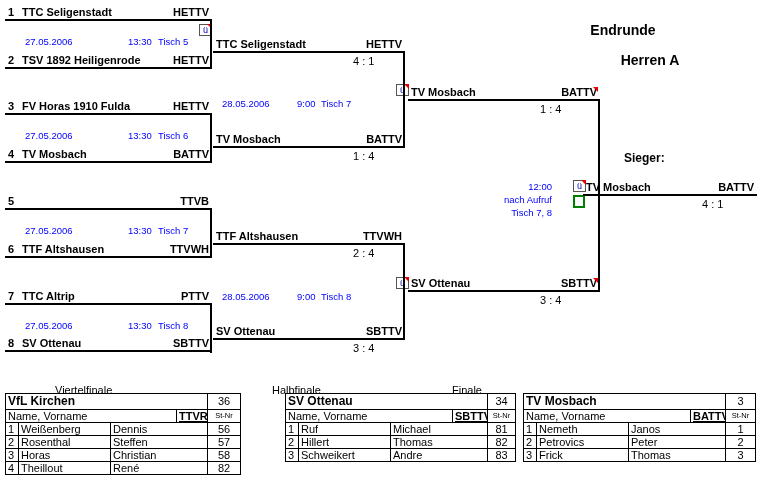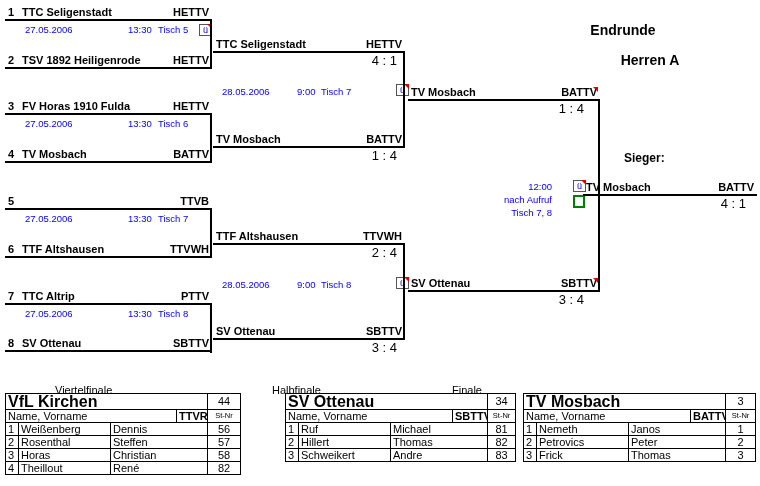--- a/index.html
+++ b/index.html
@@ -11,46 +11,46 @@
           padding:0 3px; line-height:13px; white-space:nowrap; }
   .slot .nr { flex:0 0 14px; }
   .slot .nm { flex:1; overflow:hidden; }
   .seed { left:5px;  width:207px; }
   .col2 { left:213px; width:192px; }
   .col3 { left:408px; width:192px; }
   .colf { left:583px; width:174px; }
 
   .vline { position:absolute; width:0; border-left:2px solid #000; }
 
-  .score { position:absolute; width:44px; text-align:right; font-size:13px; line-height:12px; }
+  .score { position:absolute; width:44px; text-align:left; font-size:11px; line-height:12px; }
 
   .sched { position:absolute; height:12px; font-size:9.5px; color:#0000FF; white-space:nowrap; }
-  .sched span { position:absolute; top:0; }
+  .sched span { position:absolute; top:12px; }
 
   .fsched { position:absolute; width:82px; text-align:right; font-size:9.5px; color:#0000FF; }
   .fsched div { height:13px; line-height:12px; }
 
   .check { position:absolute; width:13px; height:12px; border:1px solid #555;
            font-size:9px; line-height:11px; text-align:center; color:#0000B0; background:#fff; }
   .cmark { position:absolute; width:0; height:0; border-top:5px solid #E00000;
            border-left:5px solid transparent; }
   .greenbox { position:absolute; width:12px; height:13px; border:2px solid #008000; background:#fff; }
 
   .big-title { position:absolute; width:90px; text-align:center; font-weight:bold; font-size:14px; }
   .sieger { position:absolute; font-weight:bold; font-size:12px; }
   .stage-label { position:absolute; font-size:11px; }
 
   table.roster { position:absolute; border-collapse:collapse; table-layout:fixed;
                  font-size:11px; border:1px solid #000; }
   table.roster td { border:1px solid #000; height:13px; line-height:12px; padding:0 2px;
                     overflow:hidden; white-space:nowrap; }
   table.roster tr.title td { height:16px; line-height:15px; }
-  table.roster td.club { font-weight:bold; font-size:16px; }
+  table.roster td.club { font-weight:bold; font-size:12px; }
   table.roster td.tnr { text-align:center; }
-  table.roster td.as  { font-weight:bold; text-align:center; }
+  table.roster td.as  { font-weight:bold; text-align:center;text-decoration:underline; }
   table.roster td.stn { font-size:7.5px; text-align:center; padding:0; }
   table.roster td.stv { text-align:center; }
 </style>
 </head>
 <body>
 
 <div class="sheet">
 
   <div class="big-title" style="left:578px;top:22px">Endrunde</div>
   <div class="big-title" style="left:605px;top:52px">Herren A</div>
@@ -200,21 +200,21 @@
     <colgroup>
         <col style="width:13px">
         <col style="width:92px">
         <col style="width:66px">
         <col style="width:31px">
         <col style="width:33px">
       </colgroup>
     <tbody>
         <tr class="title">
       <td colspan="4" class="club">VfL Kirchen</td>
-      <td class="tnr">44</td>
+      <td class="tnr">36</td>
     </tr>
     <tr>
       <td colspan="3">Name, Vorname</td>
       <td class="as">TTVR</td>
       <td class="stn">St-Nr</td>
     </tr>
     <tr>
           <td>1</td>
           <td>Weißenberg</td>
           <td colspan="2">Dennis</td>

